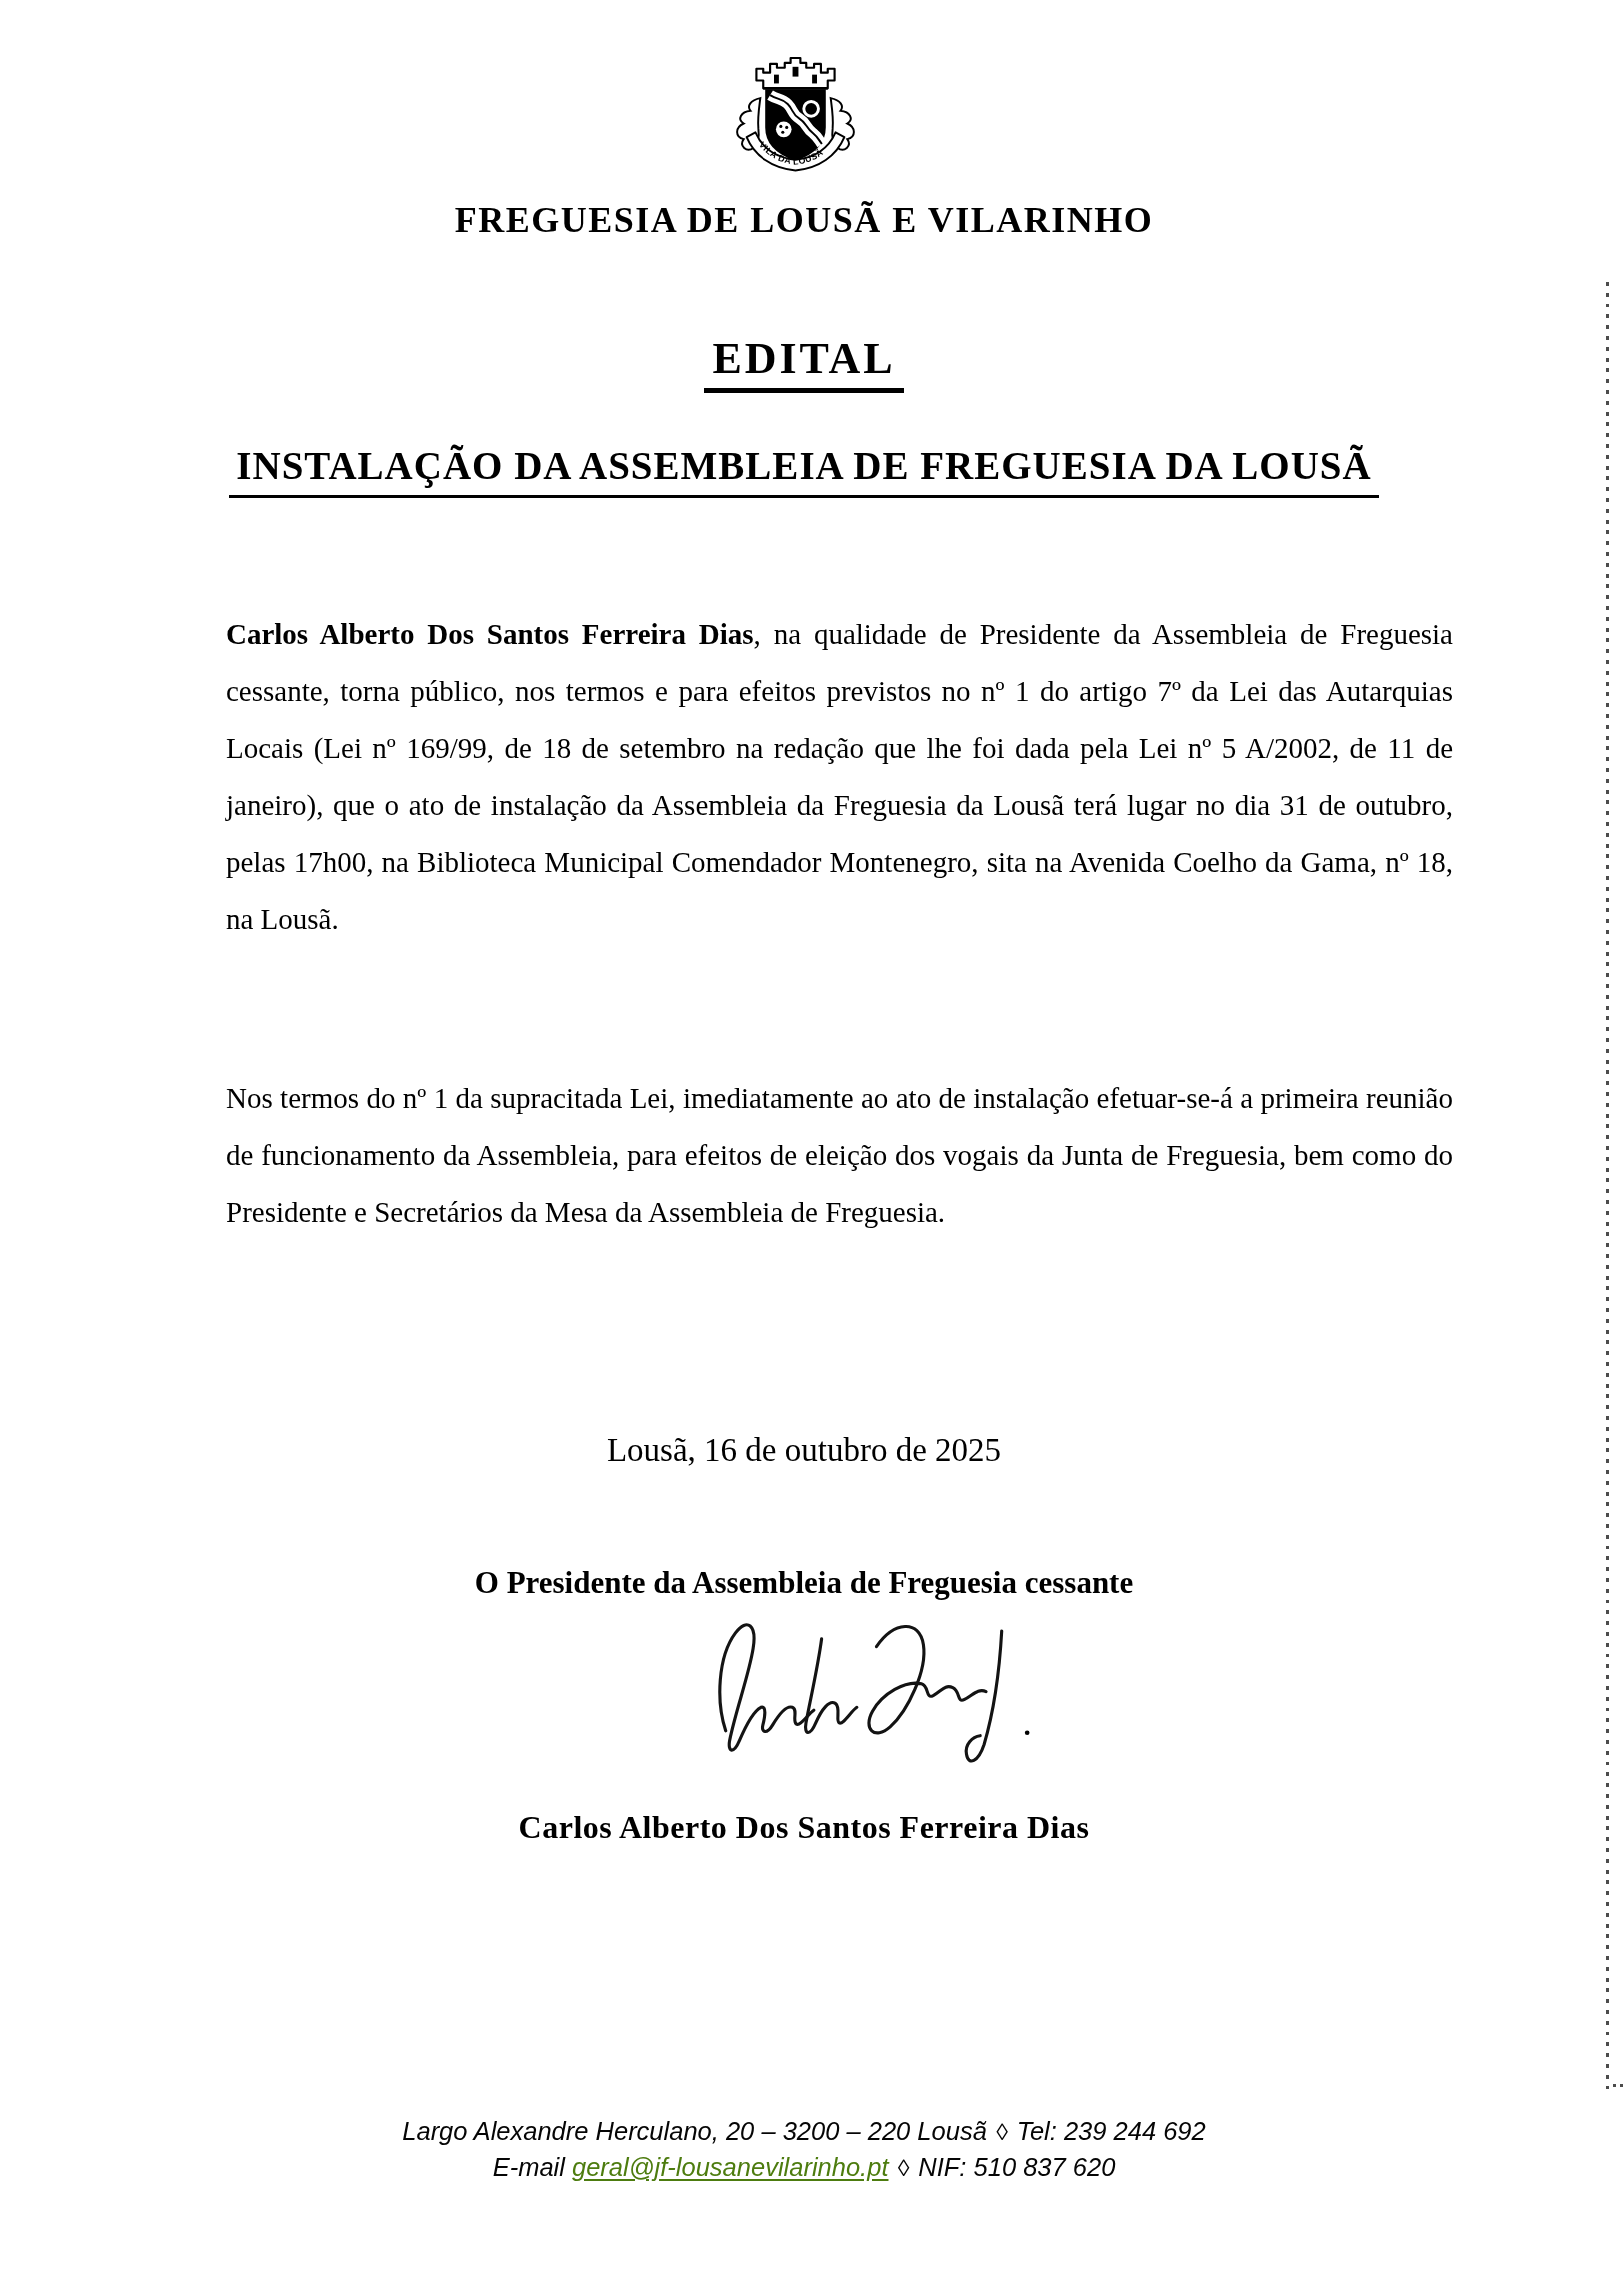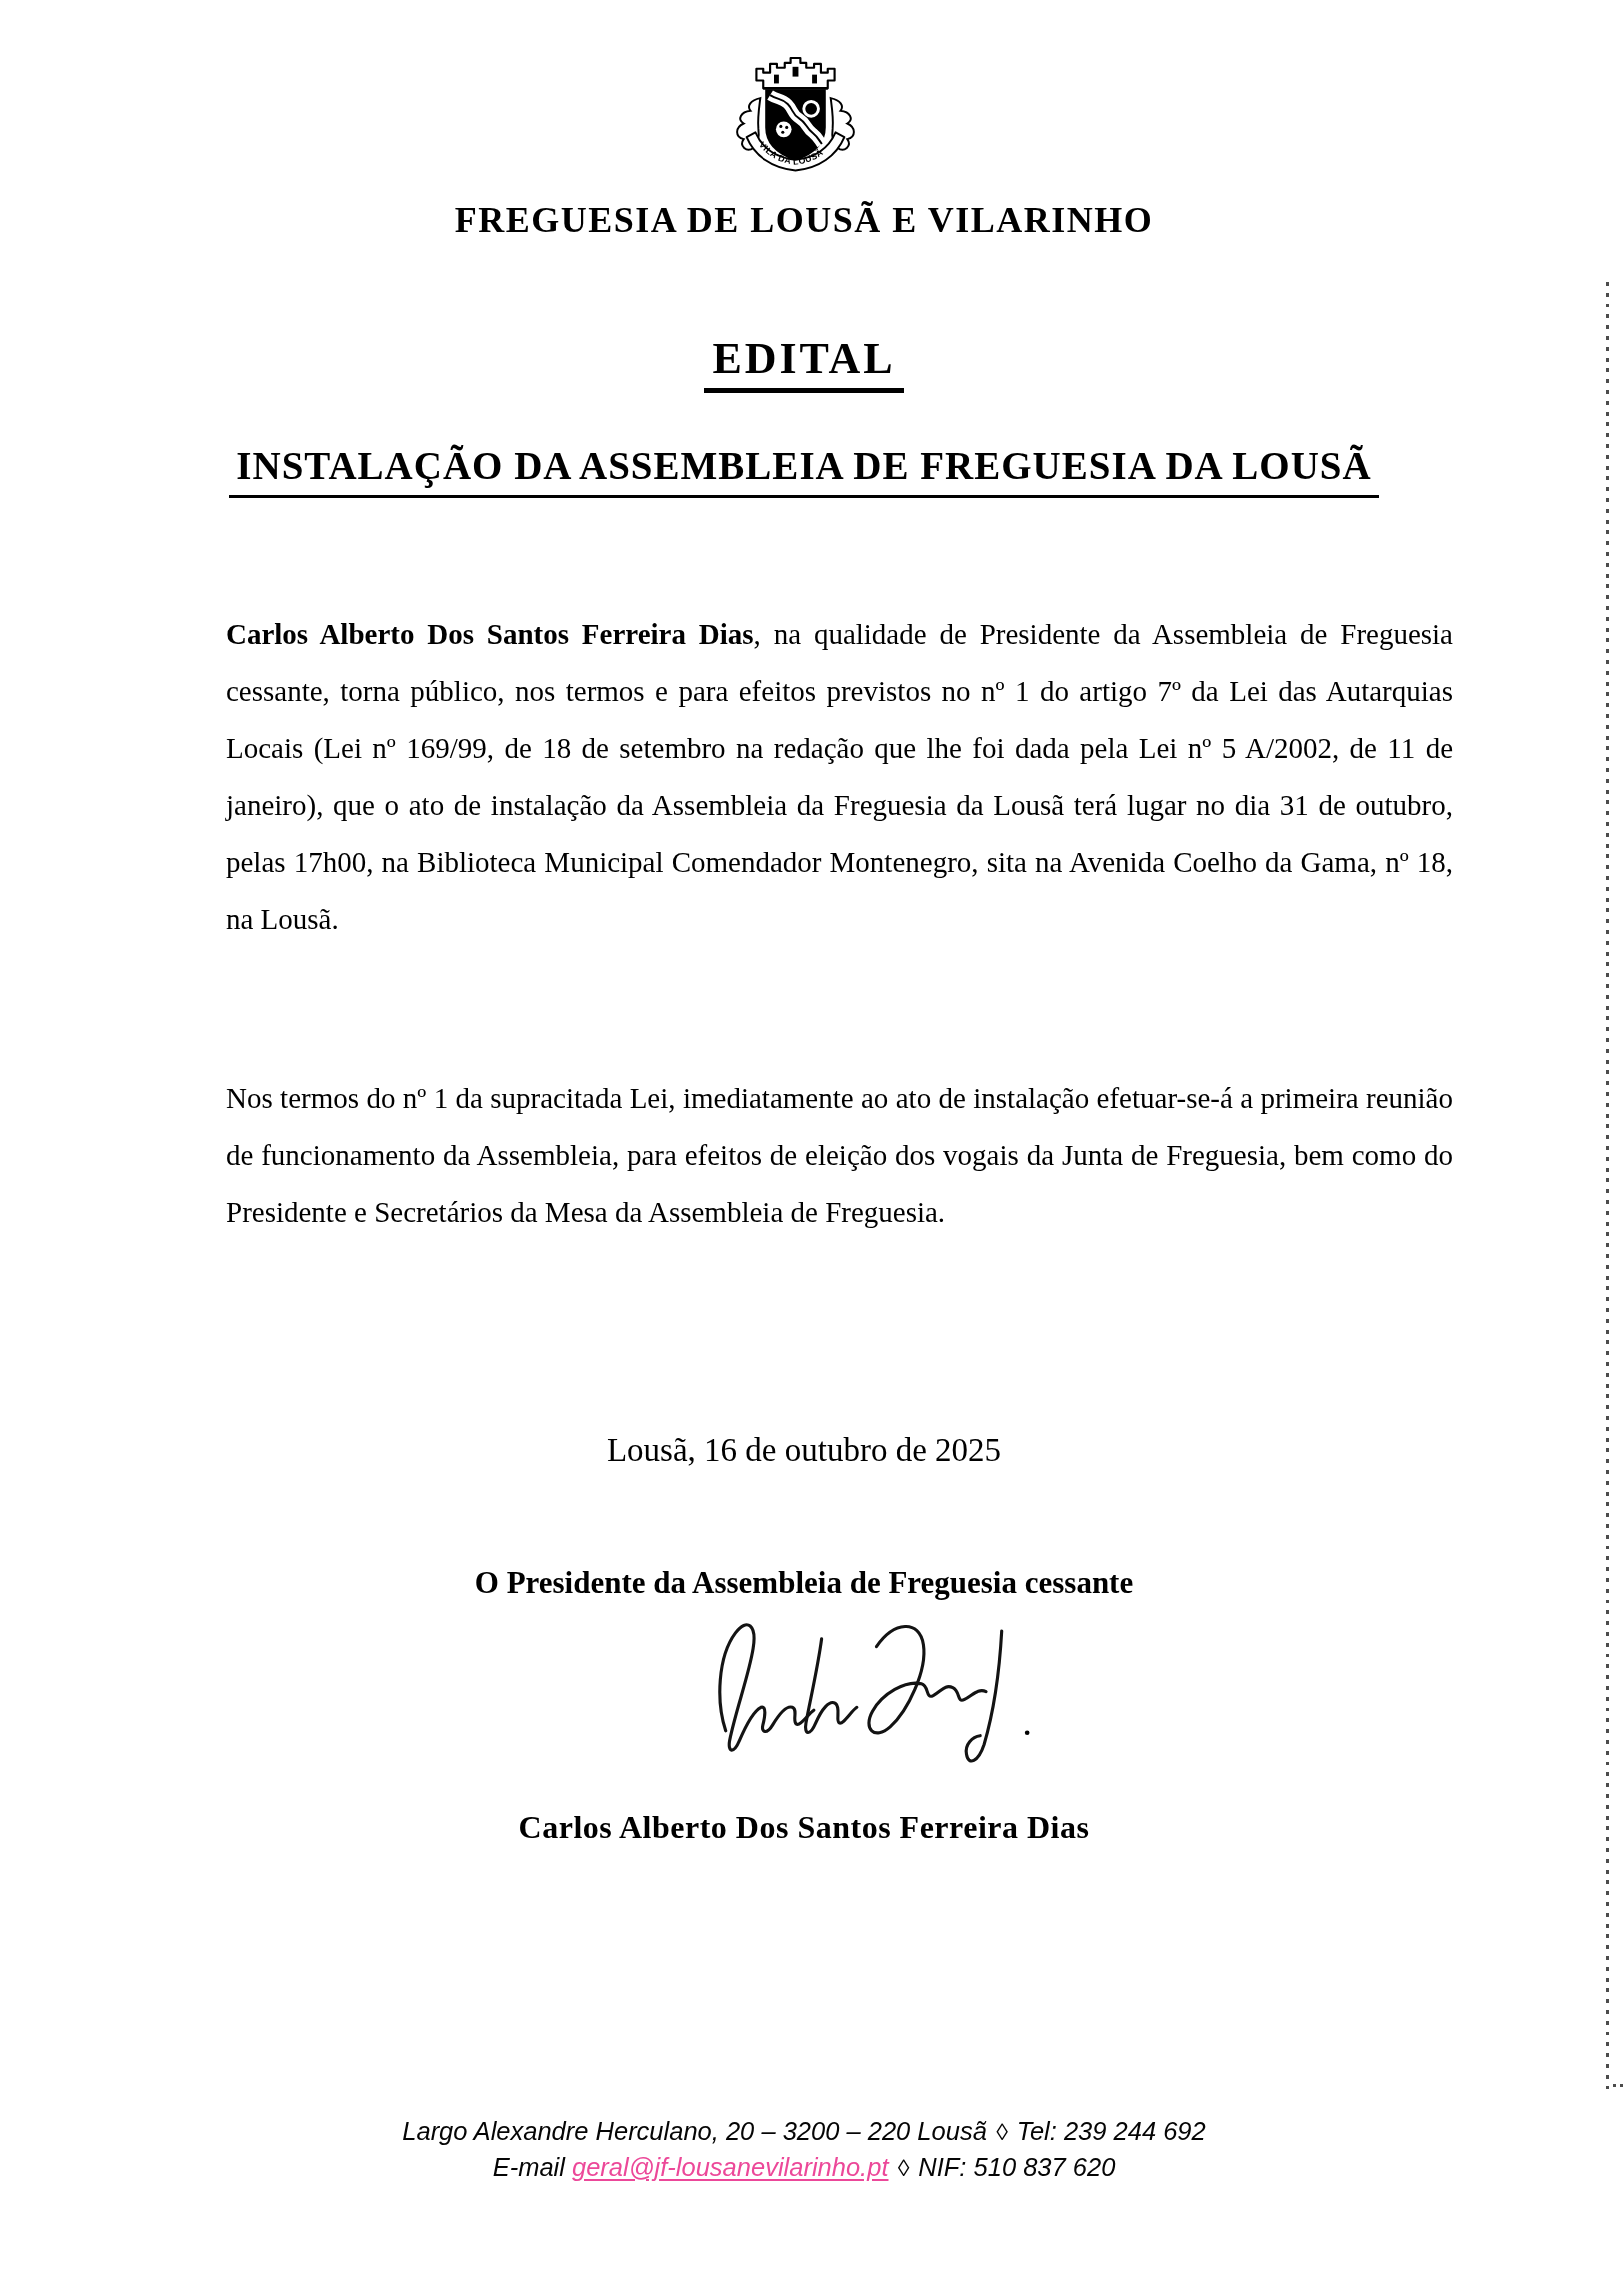--- a/index.html
+++ b/index.html
@@ -40,21 +40,21 @@
   .dateline{top:1420px;font-size:33px;font-weight:normal;margin-top:12px;}
   .signer-title{top:1565px;font-size:31px;font-weight:bold;}
   .signature-svg{position:absolute;left:712px;top:1617px;width:323px;height:162px;}
   .signer-name{top:1809px;font-size:32px;font-weight:bold;letter-spacing:0.5px;}
 
   .page-footer{
     top:2114px;
     font-family:"Liberation Sans","DejaVu Sans",sans-serif;
     font-size:25.5px;line-height:35px;color:#050505;font-style:italic;
   }
-  .email-link{text-decoration:underline;text-underline-offset:2.9px;color:#ec4899;cursor:pointer;}
+  .email-link{text-decoration:underline;text-underline-offset:2.9px;color:#4d7c0f;cursor:pointer;}
   .diamond{display:inline-block;padding:0 2px;font-size:23.5px;}
 
   .emblem-svg{position:absolute;left:731px;top:55px;width:129px;height:137px;}
 
   .scan-dots-v{
     position:absolute;left:1606px;top:282px;width:2.9px;height:1811px;
     background:repeating-linear-gradient(to bottom, rgba(45,45,45,.85) 0 3.9px, transparent 3.9px 10.8px);
   }
   .scan-dots-h{
     position:absolute;left:1613px;top:2084px;width:19.6px;height:2.9px;

